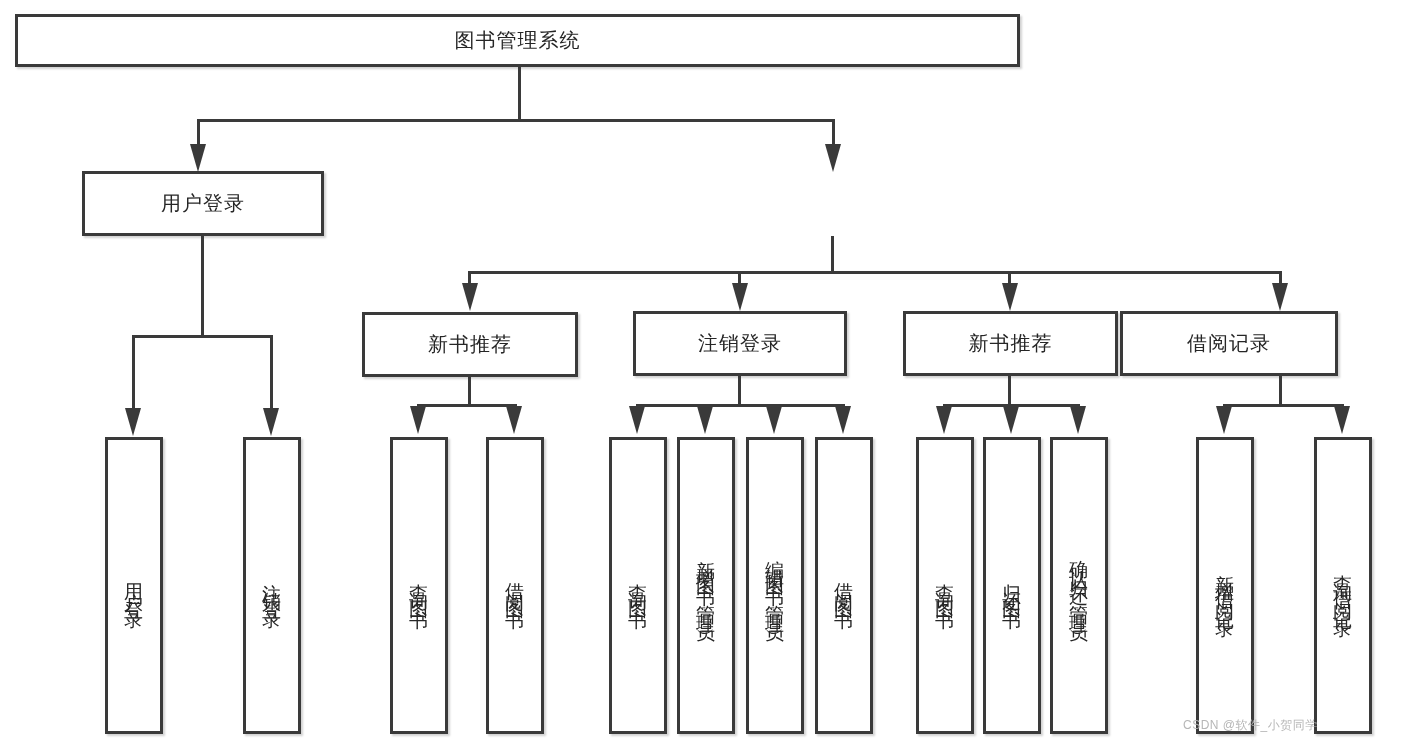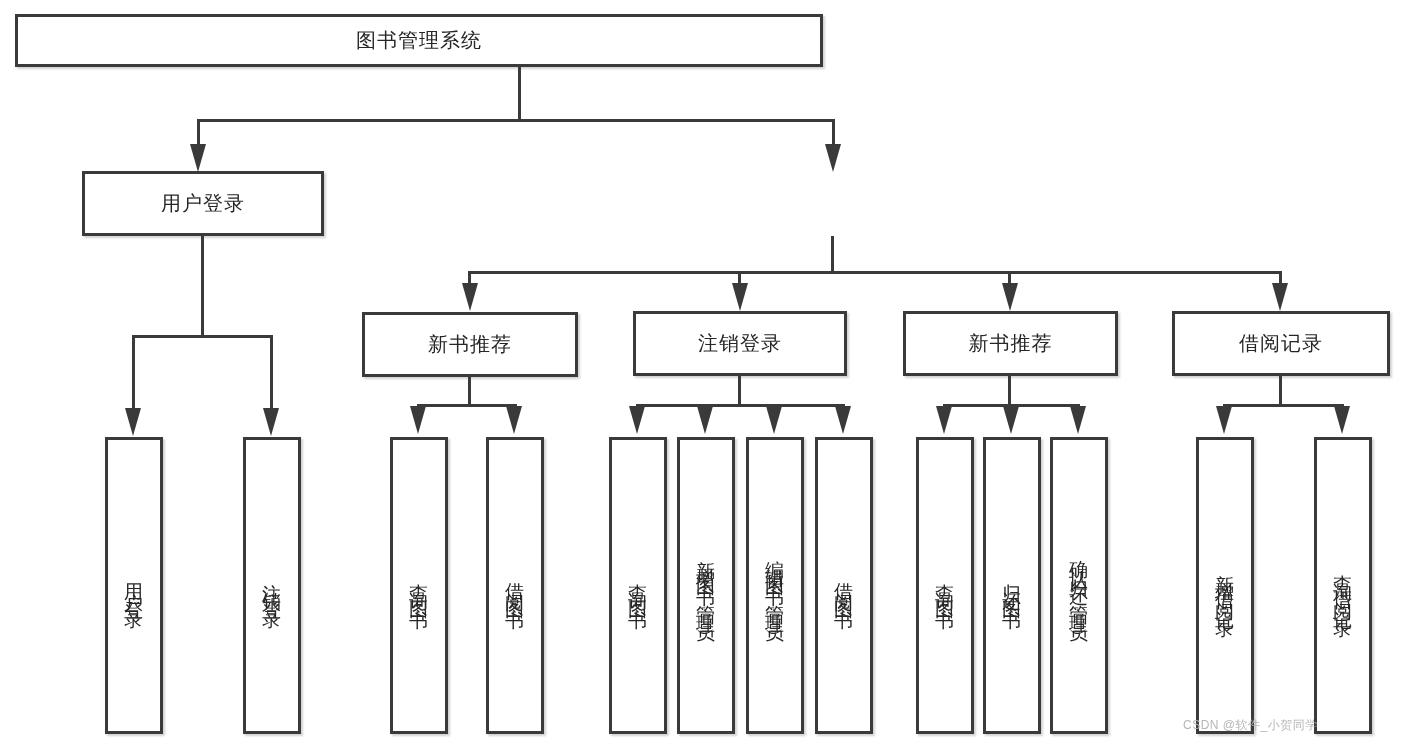--- a/index.html
+++ b/index.html
@@ -26,32 +26,32 @@
   .watermark {
     position:absolute; left:1183px; top:717px; color:rgba(178,178,178,0.95);
     font-size:12px; letter-spacing:0.5px; white-space:nowrap; z-index:5;
   }
 </style>
 </head>
 <body>
 
 <div class="canvas">
 
-  <div class="box hbox" style="left:15px; top:14px; width:808px; height:53px;">图书管理系统</div>
+  <div class="box hbox" style="left:15px; top:14px; width:1005px; height:53px;">图书管理系统</div>
 
   <div class="box hbox" style="left:82px; top:171px; width:242px; height:65px;">用户登录</div>
 
 
   <div class="box hbox" style="left:362px; top:312px; width:216px; height:65px;">新书推荐</div>
 
   <div class="box hbox" style="left:633px; top:311px; width:214px; height:65px;">注销登录</div>
 
   <div class="box hbox" style="left:903px; top:311px; width:215px; height:65px;">新书推荐</div>
 
-  <div class="box hbox" style="left:1172px; top:311px; width:218px; height:65px;">借阅记录</div>
+  <div class="box hbox" style="left:1120px; top:311px; width:218px; height:65px;">借阅记录</div>
 
   <div class="box vbox" style="left:105px; top:437px; width:58px; height:297px;">用户登录</div>
 
   <div class="box vbox" style="left:243px; top:437px; width:58px; height:297px;">注销登录</div>
 
   <div class="box vbox" style="left:390px; top:437px; width:58px; height:297px;">查询图书</div>
 
   <div class="box vbox" style="left:486px; top:437px; width:58px; height:297px;">借阅图书</div>
 
   <div class="box vbox" style="left:609px; top:437px; width:58px; height:297px;">查询图书</div>

